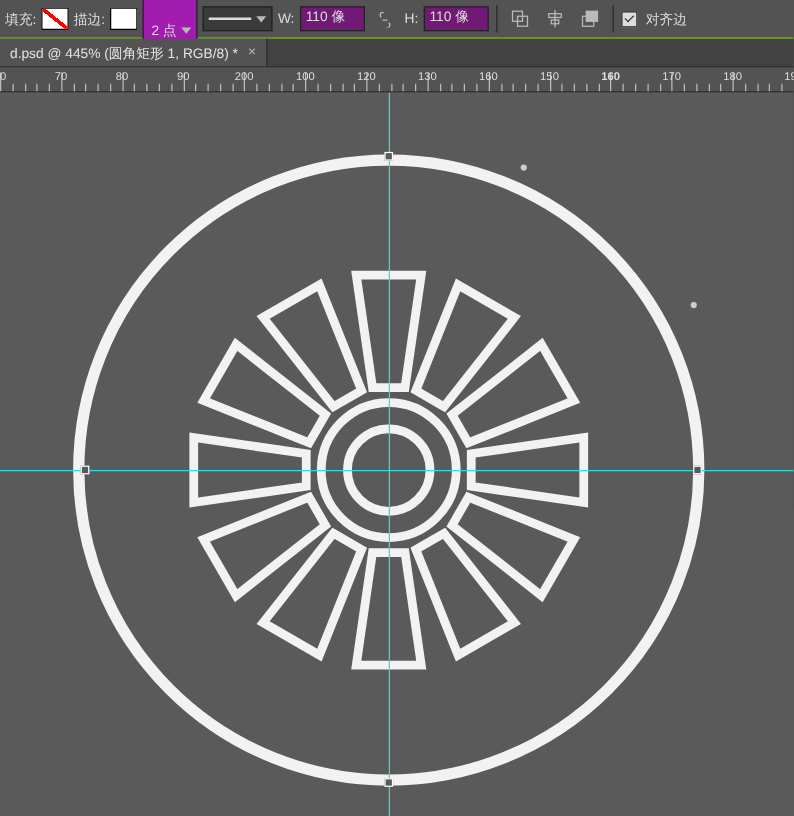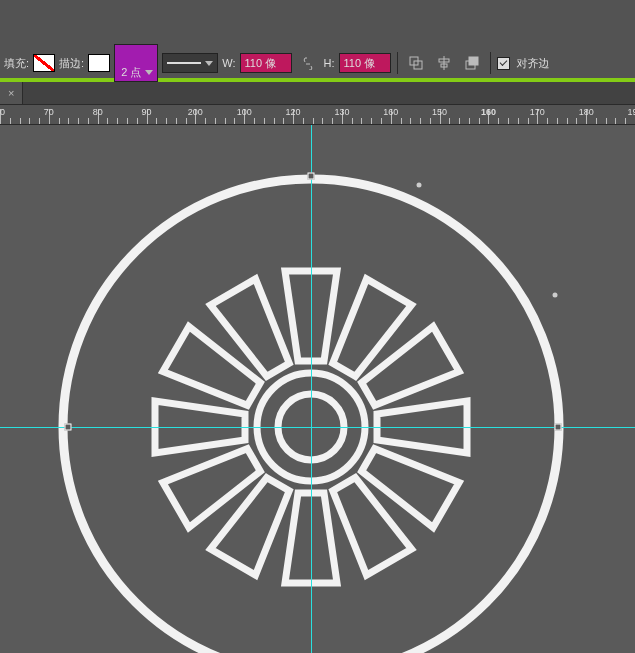--- a/index.html
+++ b/index.html
@@ -1,28 +1,28 @@
 <!DOCTYPE html>
 <html><head>
 <meta charset="utf-8">
 <style>
   html,body{margin:0;padding:0;width:635px;height:653px;background:#535353;font-family:"Microsoft YaHei",Arial,sans-serif;font-size:11px;color:#ccc;overflow:hidden;}
   
-  .optbar{height:30px;background:#535353;border-bottom:4px solid #84cc16;display:flex;align-items:center;padding:0 4px;gap:4px;margin-top:48px;}
+  .optbar{height:30px;background:#535353;border-bottom:1px solid #84cc16;display:flex;align-items:center;padding:0 4px;gap:4px;}
   .lbl{color:#ddd;}
   .swatch{width:22px;height:18px;border:1px solid #000;box-sizing:border-box;position:relative;display:inline-block;}
   .swatch.no-fill{background:#fff;}
   .swatch.no-fill::after{content:"";position:absolute;left:0;top:0;right:0;bottom:0;background:linear-gradient(to top right,transparent 44%,#f00 44%,#f00 56%,transparent 56%);}
   .swatch.white{background:#fff;}
   .sel{background:#a21caf;border:1px solid #222;height:18px;display:flex;align-items:center;padding:18px 4px 0 6px;color:#ddd;gap:4px;}
   .sel .chev{border-left:4px solid transparent;border-right:4px solid transparent;border-top:5px solid #bbb;width:0;height:0;}
   .linebox{background:#3a3a3a;border:1px solid #222;height:18px;width:46px;display:flex;align-items:center;justify-content:center;padding:0 4px;gap:4px;}
   .linebox .line{height:2px;background:#ddd;flex:1;}
   .linebox .chev{border-left:4px solid transparent;border-right:4px solid transparent;border-top:5px solid #bbb;width:0;height:0;}
-  .numfield{background:#be185d;border:1px solid #222;height:18px;width:42px;color:#ddd;padding:0 4px;display:flex;align-items:center;}
+  .numfield{background:#701a75;border:1px solid #222;height:18px;width:42px;color:#ddd;padding:0 4px;display:flex;}
   .vsep{width:1px;height:22px;background:#2a2a2a;margin:0 2px;}
   .iconbtn{width:24px;height:22px;display:flex;align-items:center;justify-content:center;}
   .iconbtn svg{stroke:#bbb;fill:none;stroke-width:1;}
   .check{width:11px;height:11px;border:1px solid #222;background:#ddd;display:inline-flex;align-items:center;justify-content:center;margin-right:3px;}
   .check::after{content:"";width:6px;height:3px;border-left:1.5px solid #333;border-bottom:1.5px solid #333;transform:rotate(-45deg);margin-top:-2px;}
   
   .tabbar{height:22px;background:#424242;border-bottom:1px solid #2a2a2a;display:flex;align-items:flex-end;}
   .tab{height:22px;background:#535353;padding:0 8px;display:flex;align-items:center;gap:8px;color:#e5e5e5;font-size:11px;border-right:1px solid #2a2a2a;}
   .tab .close{color:#bbb;}
   
@@ -88,20 +88,21 @@
         <rect x="5" y="2" width="9" height="8" fill="#bbb" stroke="#bbb"></rect>
       </svg>
   </span>
   <span class="vsep"></span>
   <span class="check"></span>
   <span class="lbl">对齐边</span>
 </div>
 
 <div class="tabbar">
   <div class="tab">
+    <span>d.psd @ 445% (圆角矩形 1, RGB/8) *</span>
     <span class="close">×</span>
   </div>
 </div>
 
 <div class="ruler" id="ruler">
     <div class="tick major" style="left: 0px;"></div>
     <div class="tickLabel" style="left: 0px;">60</div>
     <div class="tick minor" style="left: 9.76923px;"></div>
     <div class="tick minor" style="left: 19.5385px;"></div>
     <div class="tick minor" style="left: 29.3077px;"></div>

